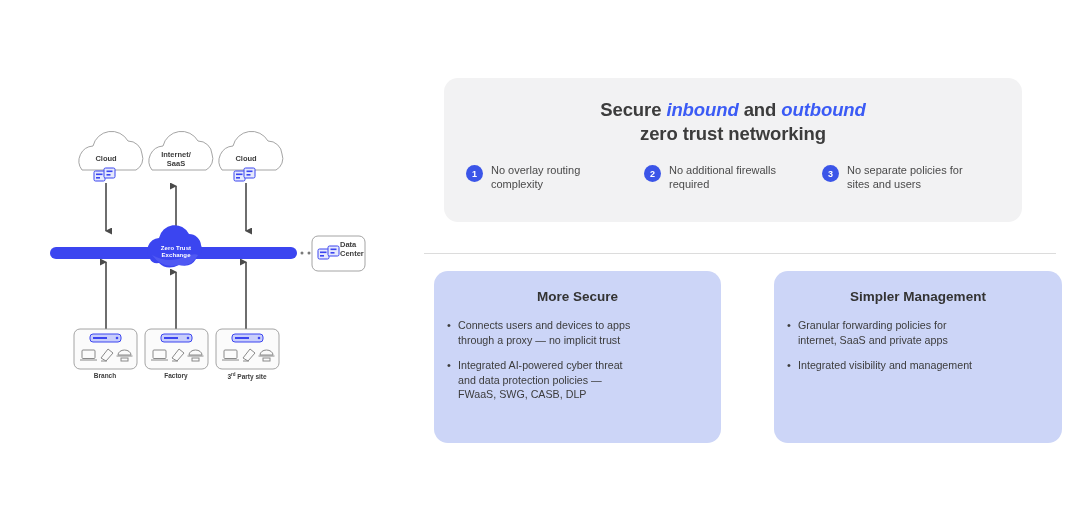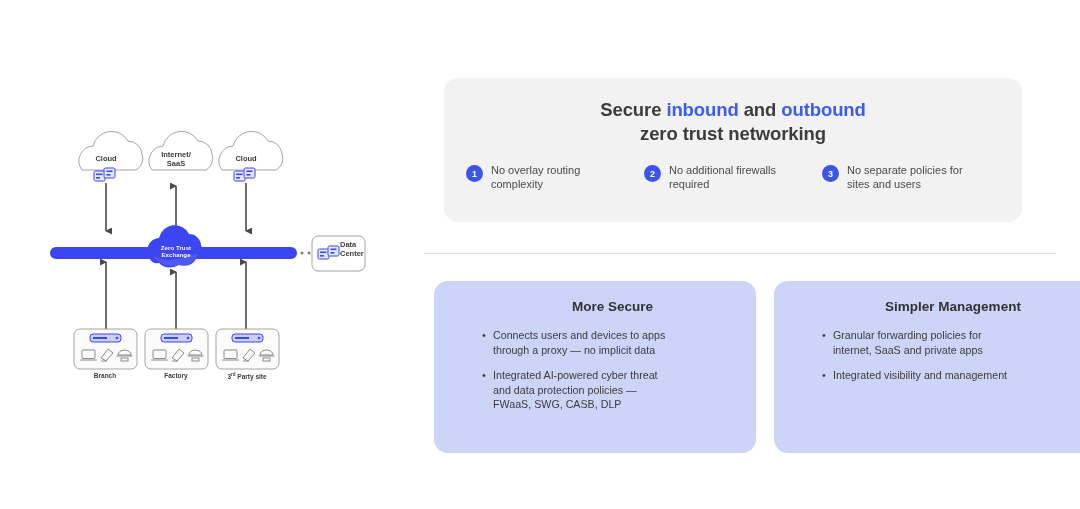--- a/index.html
+++ b/index.html
@@ -71,21 +71,21 @@
     position: absolute;
     left: 0; top: 20px;
     width: 578px;
     text-align: center;
     font-size: 18.5px;
     line-height: 24px;
     font-weight: 700;
     color: #3c3c3c;
     letter-spacing: -0.1px;
   }
-  #hero-title .accent { color: #3b5bf5; }
+  #hero-title .accent { color: #3b5bf5; font-style: italic; }
 
   #hero-points {
     position: absolute;
     left: 22px; top: 86px;
     width: 534px;
     display: flex;
     gap: 0;
   }
   .hero-point {
     display: flex;
@@ -116,25 +116,24 @@
   #divider {
     position: absolute;
     left: 424px; top: 253px;
     width: 632px; height: 1px;
     background: #dcdcdc;
   }
 
   
   .info-card {
     position: absolute;
-    top: 281px;
+    top: 271px;
     height: 172px;
     background: #ccd5f7;
     border-radius: 14px;
-    padding-left: 35px;
   }
   #card-more-secure { left: 434px; width: 287px; }
   #card-simpler-management { left: 752px; width: 288px; margin-left: 22px; }
 
   .card-title {
     margin-top: 18px;
     text-align: center;
     font-size: 13.5px;
     font-weight: 700;
     color: #333333;
@@ -337,21 +336,21 @@
     </div>
   </div>
 </div>
 
 <div id="divider"></div>
 
 <div class="info-card" id="card-more-secure">
   <div class="card-title">More Secure</div>
   <ul class="card-list">
     <li>Connects users and devices to apps
-through a proxy — no implicit data</li>
+through a proxy — no implicit trust</li>
     <li>Integrated AI-powered cyber threat
 and data protection policies —
 FWaaS, SWG, CASB, DLP</li>
   </ul>
 </div>
 
 <div class="info-card" id="card-simpler-management">
   <div class="card-title">Simpler Management</div>
   <ul class="card-list">
     <li>Granular forwarding policies for

